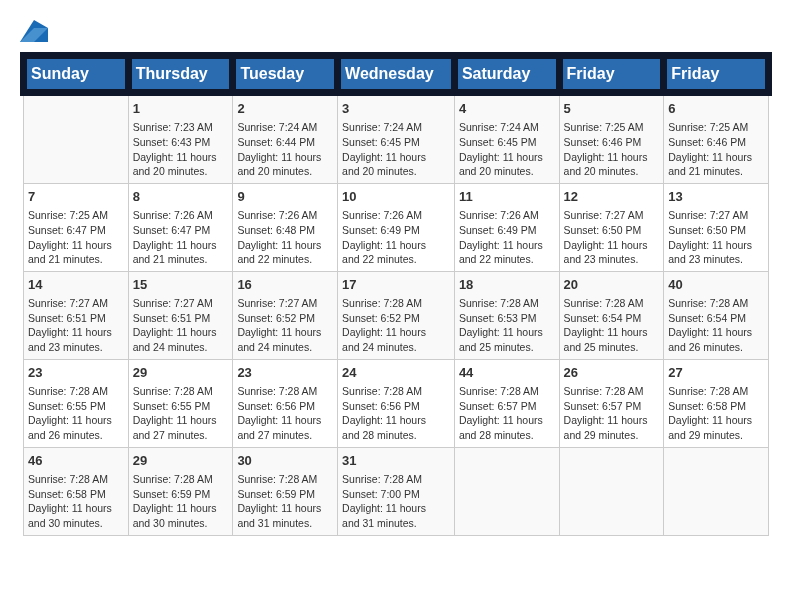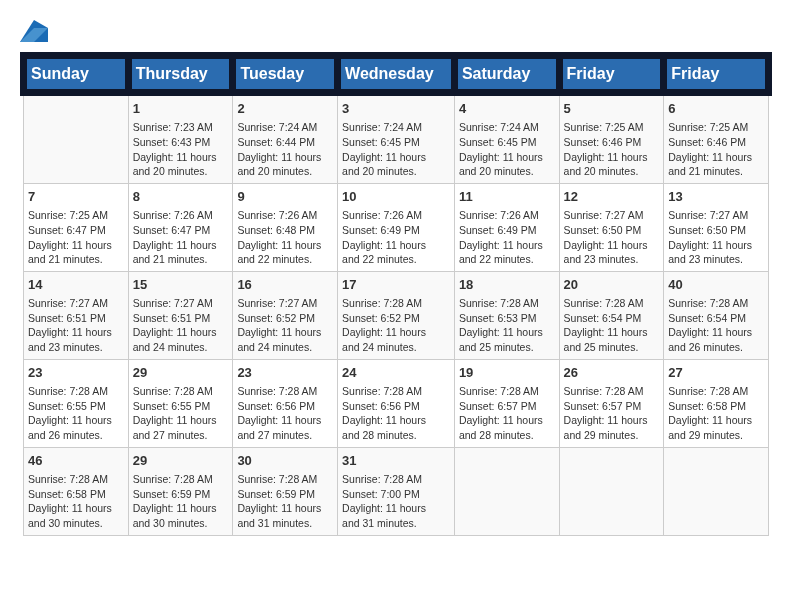--- a/index.html
+++ b/index.html
@@ -290,21 +290,21 @@
 and 27 minutes.</div>
         </td>
         <td>
           <span class="day-number">24</span>
           <div class="day-info" style="white-space: pre-line;">Sunrise: 7:28 AM
 Sunset: 6:56 PM
 Daylight: 11 hours
 and 28 minutes.</div>
         </td>
         <td>
-          <span class="day-number">19</span>
+          <span class="day-number">44</span>
           <div class="day-info" style="white-space: pre-line;">Sunrise: 7:28 AM
 Sunset: 6:57 PM
 Daylight: 11 hours
 and 28 minutes.</div>
         </td>
         <td>
           <span class="day-number">26</span>
           <div class="day-info" style="white-space: pre-line;">Sunrise: 7:28 AM
 Sunset: 6:57 PM
 Daylight: 11 hours

